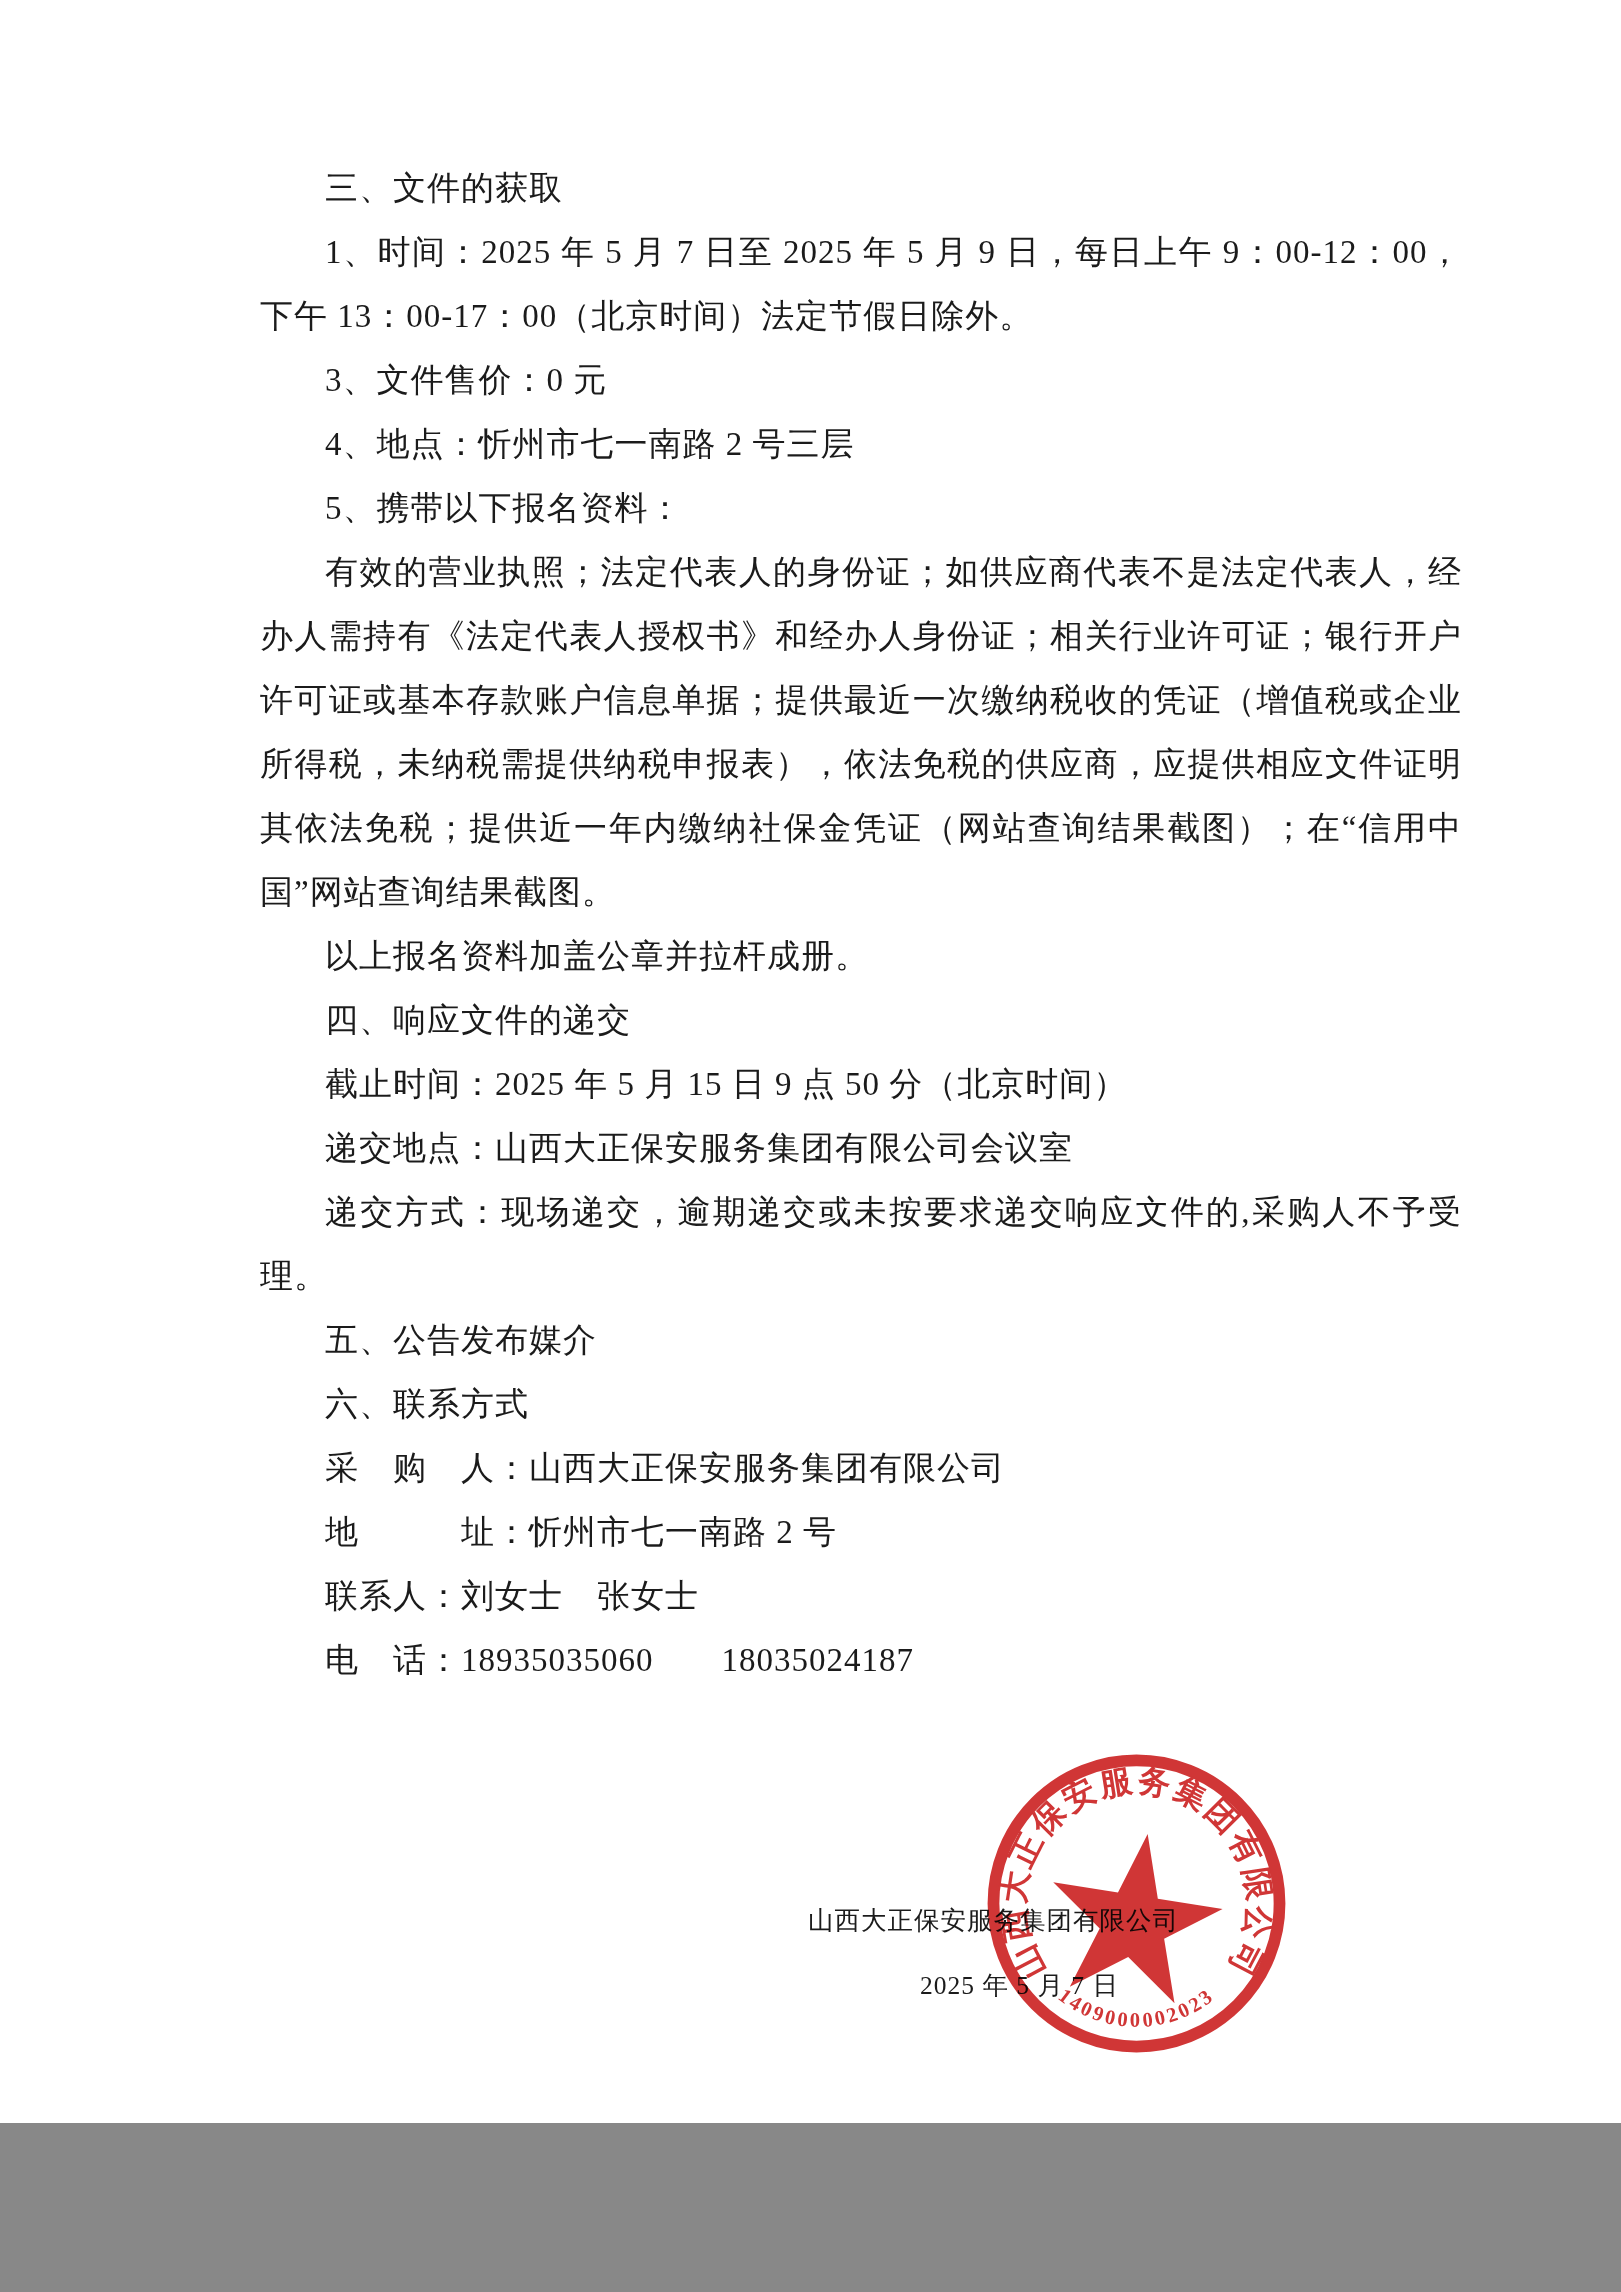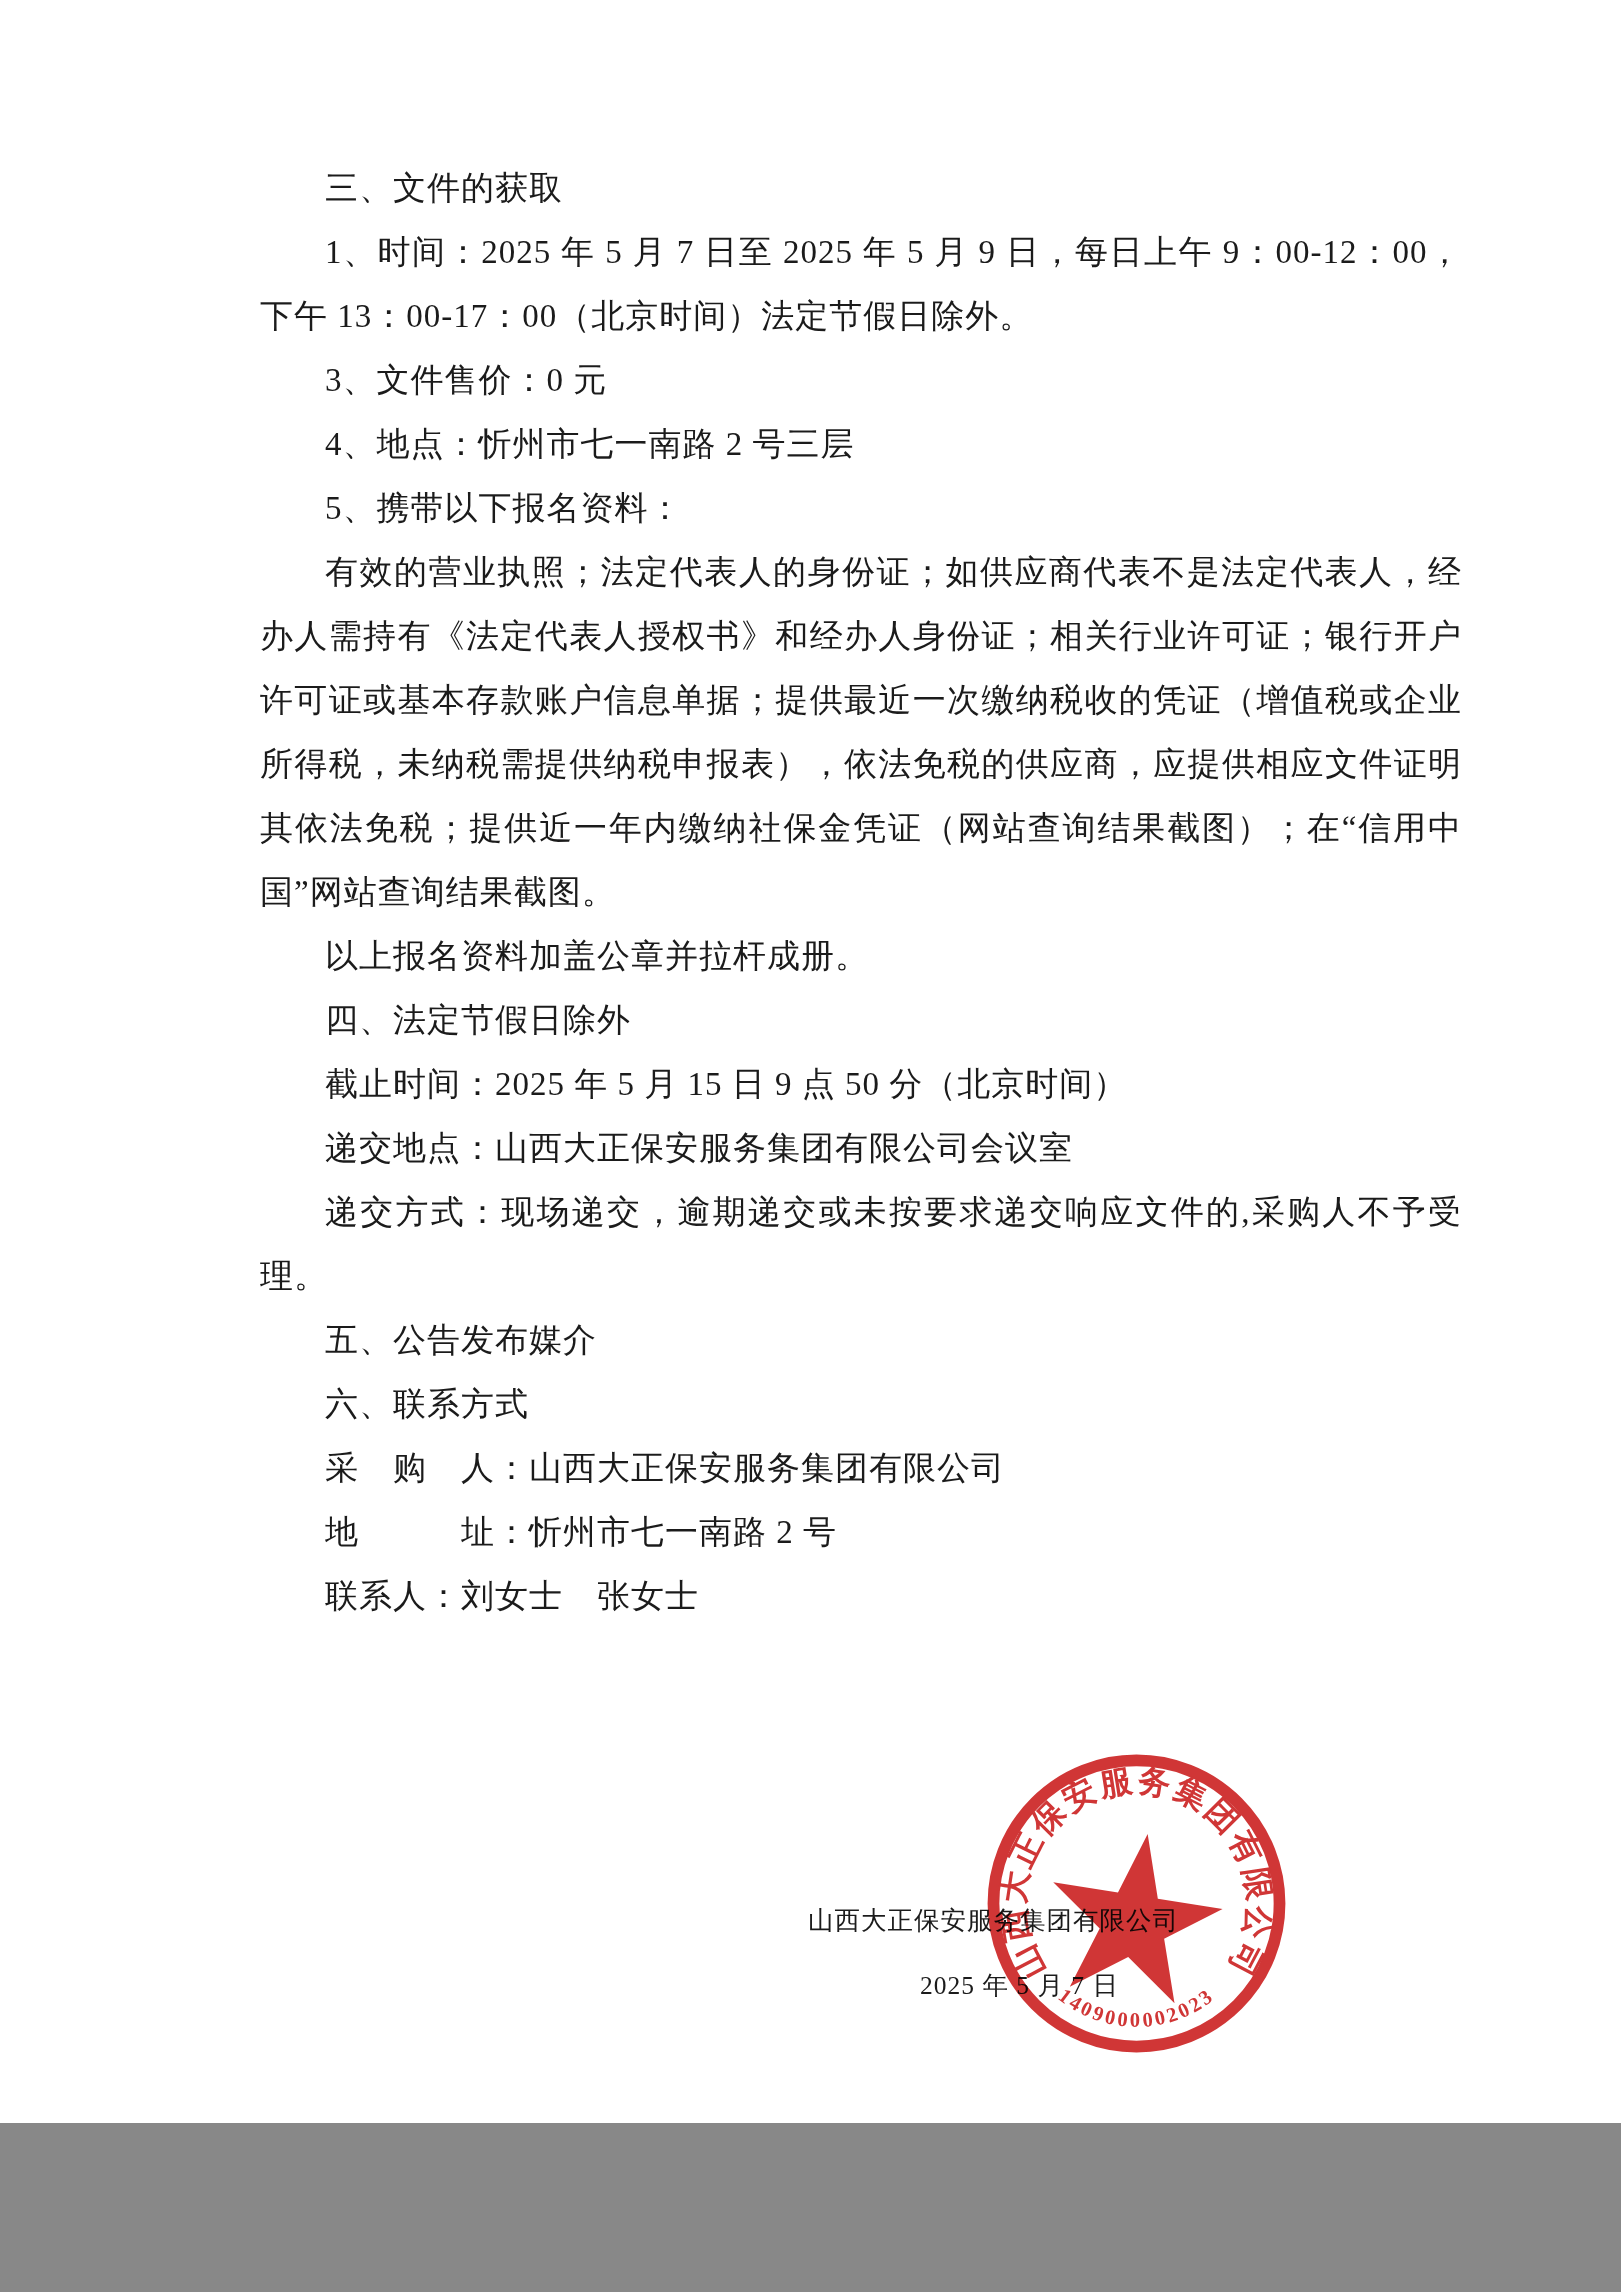--- a/index.html
+++ b/index.html
@@ -63,30 +63,31 @@
       <div class="line indent">3、文件售价：0 元</div>
       <div class="line indent">4、地点：忻州市七一南路 2 号三层</div>
       <div class="line indent">5、携带以下报名资料：</div>
       <div class="line indent stretch">有效的营业执照；法定代表人的身份证；如供应商代表不是法定代表人，经</div>
       <div class="line stretch">办人需持有《法定代表人授权书》和经办人身份证；相关行业许可证；银行开户</div>
       <div class="line stretch">许可证或基本存款账户信息单据；提供最近一次缴纳税收的凭证（增值税或企业</div>
       <div class="line stretch">所得税，未纳税需提供纳税申报表），依法免税的供应商，应提供相应文件证明</div>
       <div class="line stretch">其依法免税；提供近一年内缴纳社保金凭证（网站查询结果截图）；在“信用中</div>
       <div class="line">国”网站查询结果截图。</div>
       <div class="line indent">以上报名资料加盖公章并拉杆成册。</div>
-      <div class="line indent">四、法定节假日除外</div>
+      <div class="line indent">四、响应文件的递交</div>
       <div class="line indent">截止时间：2025 年 5 月 15 日 9 点 50 分（北京时间）</div>
       <div class="line indent">递交地点：山西大正保安服务集团有限公司会议室</div>
       <div class="line indent stretch">递交方式：现场递交，逾期递交或未按要求递交响应文件的,采购人不予受</div>
       <div class="line">理。</div>
       <div class="line indent">五、公告发布媒介</div>
       <div class="line indent">六、联系方式</div>
       <div class="line indent">采　购　人：山西大正保安服务集团有限公司</div>
       <div class="line indent">地　　　址：忻州市七一南路 2 号</div>
       <div class="line indent">联系人：刘女士　张女士</div>
+      <div class="line indent">电　话：18935035060　　18035024187</div>
     </div>
 
   <div class="sig sig-company">山西大正保安服务集团有限公司</div>
 
   <div class="sig sig-date">2025 年 5 月 7 日</div>
 
   <div class="seal">
     <svg viewBox="0 0 344 344" width="337" height="337">
       <defs>
         <path id="arcTop" d="M 79.8,239 A 114,114 0 1 1 264.2,239" fill="none"></path>

